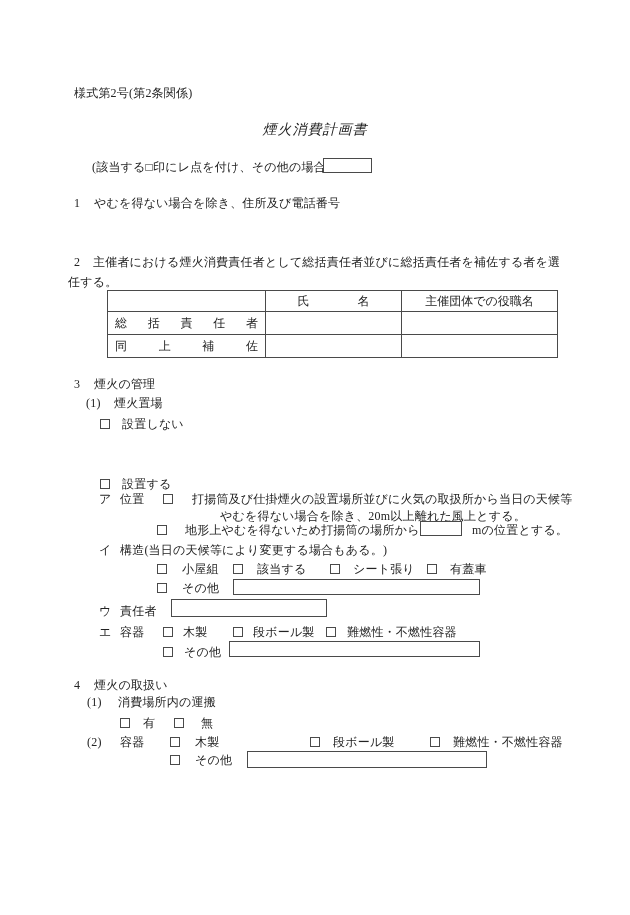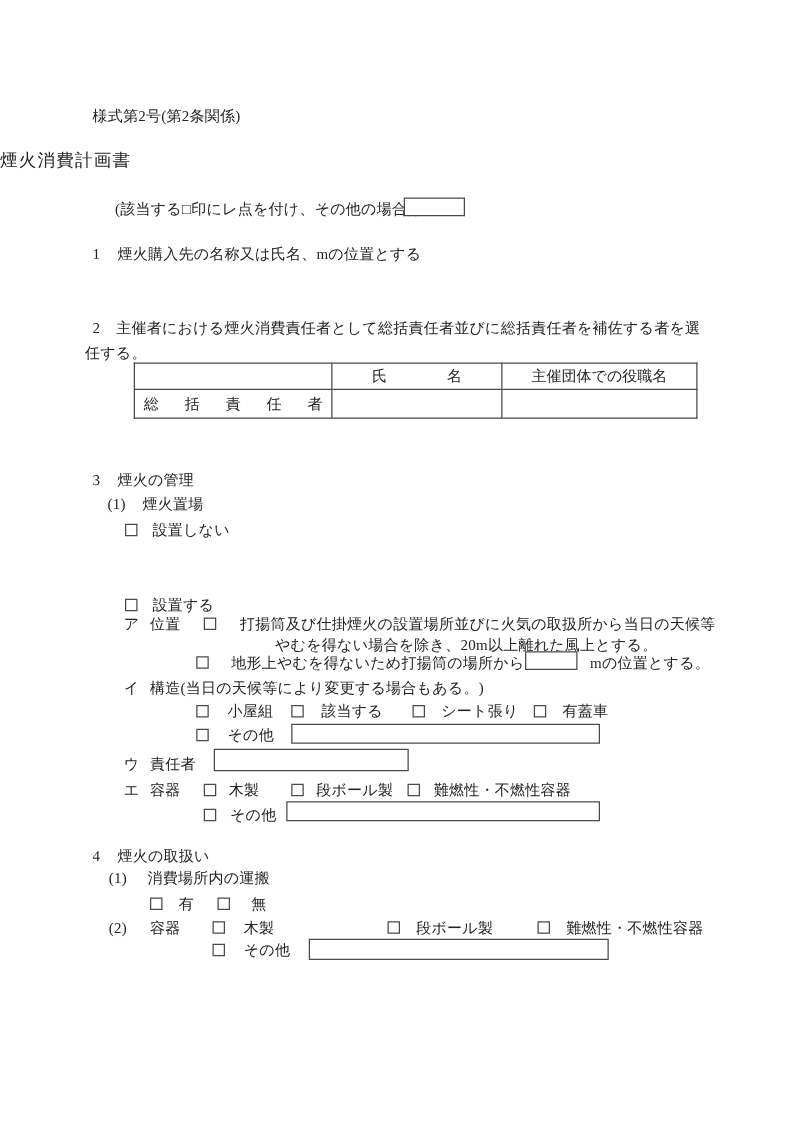--- a/index.html
+++ b/index.html
@@ -2,21 +2,21 @@
 <html><head>
 <meta charset="utf-8">
 <style>
   html,body{margin:0;padding:0;background:#f2f2f2;}
   .page{
     position:relative;width:630px;height:915px;background:#ffffff;
     font-family:"Liberation Serif","DejaVu Serif",serif;
     color:#232323;overflow:hidden;margin:0 auto;
   }
   .t{position:absolute;white-space:nowrap;font-size:12px;line-height:14px;letter-spacing:.2px;}
-  .title{position:absolute;left:0;right:0;text-align:left;font-size:14px;line-height:16px;letter-spacing:1px;}
+  .title{position:absolute;left:0;right:0;text-align:center;font-size:14px;line-height:16px;letter-spacing:1px;font-style:italic;}
   .cb{position:absolute;width:10px;height:10px;border:1px solid #4a4a4a;background:#fff;box-sizing:border-box;}
   .ib{position:absolute;border:1px solid #4a4a4a;background:#fff;box-sizing:border-box;}
   table.tbl{position:absolute;left:107px;top:290px;border-collapse:collapse;table-layout:fixed;}
   table.tbl td,table.tbl th{
     border:1px solid #4a4a4a;font-size:12px;font-weight:normal;
     padding:0;margin:0;overflow:hidden;
   }
   table.tbl tr.hdr td,table.tbl tr.hdr th{height:20px;}
   table.tbl tr.row td{height:22px;}
   td.lbl{text-align:justify;text-align-last:justify;padding:0 7px !important;}
@@ -27,40 +27,45 @@
 
 <div class="page">
 
   <span class="t" style="left:74px;top:86px">様式第2号(第2条関係)</span>
   <div class="title" style="top:122px">煙火消費計画書</div>
 
   <span class="t" style="left:92px;top:160px">(該当する□印にレ点を付け、その他の場合は</span>
   <span class="ib" style="left:323px;top:158px;width:49px;height:15px"></span>
 
   <span class="t" style="left:74px;top:196px">1</span>
-  <span class="t" style="left:94px;top:196px">煙火購入先の名称又は氏名、mの位置とする</span>
+  <span class="t" style="left:94px;top:196px">やむを得ない場合を除き、住所及び電話番号</span>
 
   <span class="t" style="left:74px;top:255px">2</span>
   <span class="t" style="left:93px;top:255px">主催者における煙火消費責任者として総括責任者並びに総括責任者を補佐する者を選</span>
   <span class="t" style="left:68px;top:275px">任する。</span>
 
   <table class="tbl">
     <colgroup>
         <col style="width:158px">
         <col style="width:136px">
         <col style="width:156px">
       </colgroup>
     <tbody>
         <tr class="hdr">
       <td></td>
       <th class="ctr">氏　　　　名</th>
       <th class="ctr">主催団体での役職名</th>
     </tr>
     <tr class="row">
       <td class="lbl">総　括　責　任　者</td>
+      <td></td>
+      <td></td>
+    </tr>
+    <tr class="row">
+      <td class="lbl">同　上　補　佐</td>
       <td></td>
       <td></td>
     </tr>
   </tbody>
     </table>
 
   <span class="t" style="left:74px;top:377px">3</span>
   <span class="t" style="left:94px;top:377px">煙火の管理</span>
 
   <span class="t" style="left:86px;top:396px">(1)</span>

